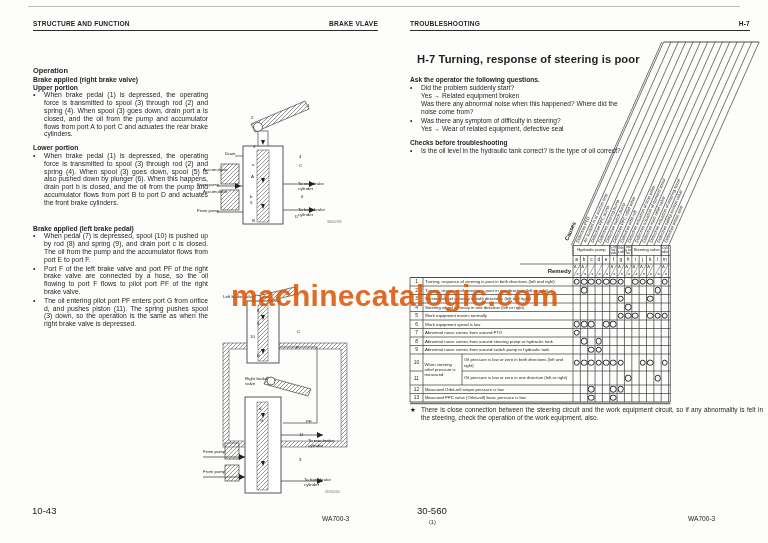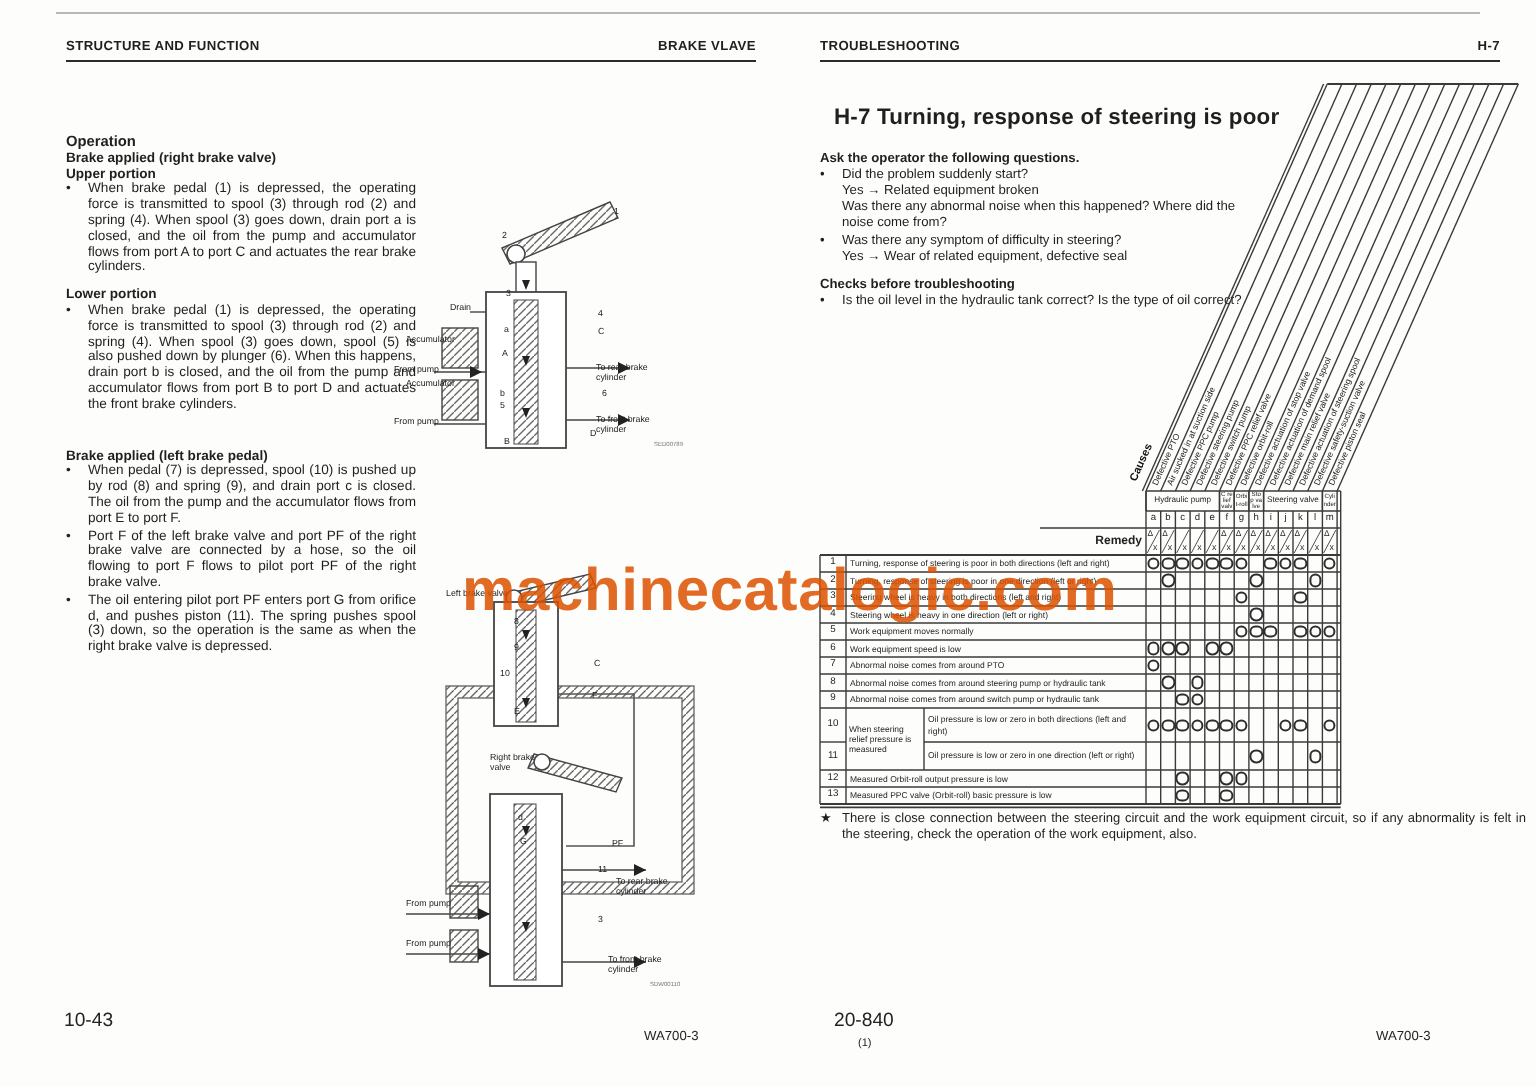--- a/index.html
+++ b/index.html
@@ -459,18 +459,18 @@
       <div class="tlabel" style="left: 425px; top: 393.5px; width: 146px; height: 8.5px;">Measured PPC valve (Orbit-roll) basic pressure is low</div>
       <div class="mark" style="left: 591.375px; top: 397.75px;"></div>
       <div class="mark" style="left: 613.425px; top: 397.75px;"></div>
     </div>
 
   <div class="note">
     <span class="star">★</span>
     <span class="ntxt">There is close connection between the steering circuit and the work equipment circuit, so if any abnormality is felt in the steering, check the operation of the work equipment, also.</span>
   </div>
 
-  <div class="foot-num" style="left:417px;top:505px;">20-840</div>
+  <div class="foot-num" style="left:417px;top:505px;">30-560</div>
   <div class="foot-sub" style="left:429px;top:519px;">(1)</div>
   <div class="foot-model" style="left:688px;top:515px;">WA700-3</div>
 
   <div class="watermark" style="color: rgb(221, 82, 0);">machinecatalogic.com</div>
 </div>
 
 </body></html>

